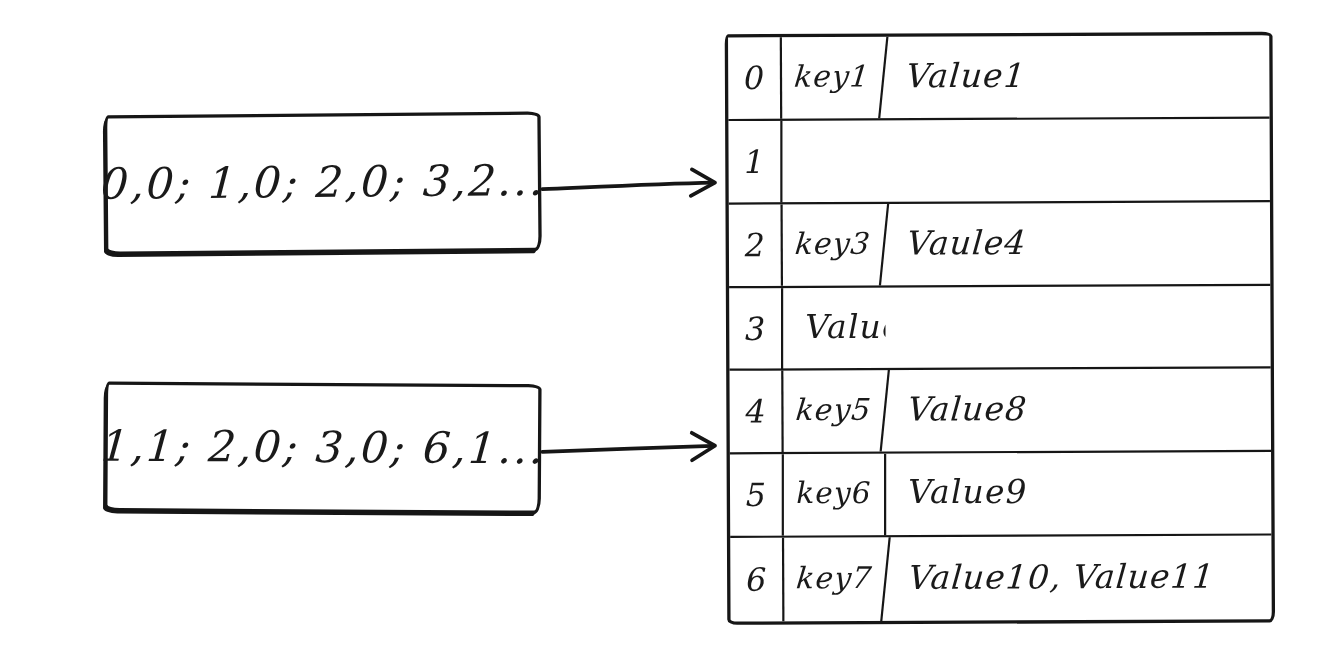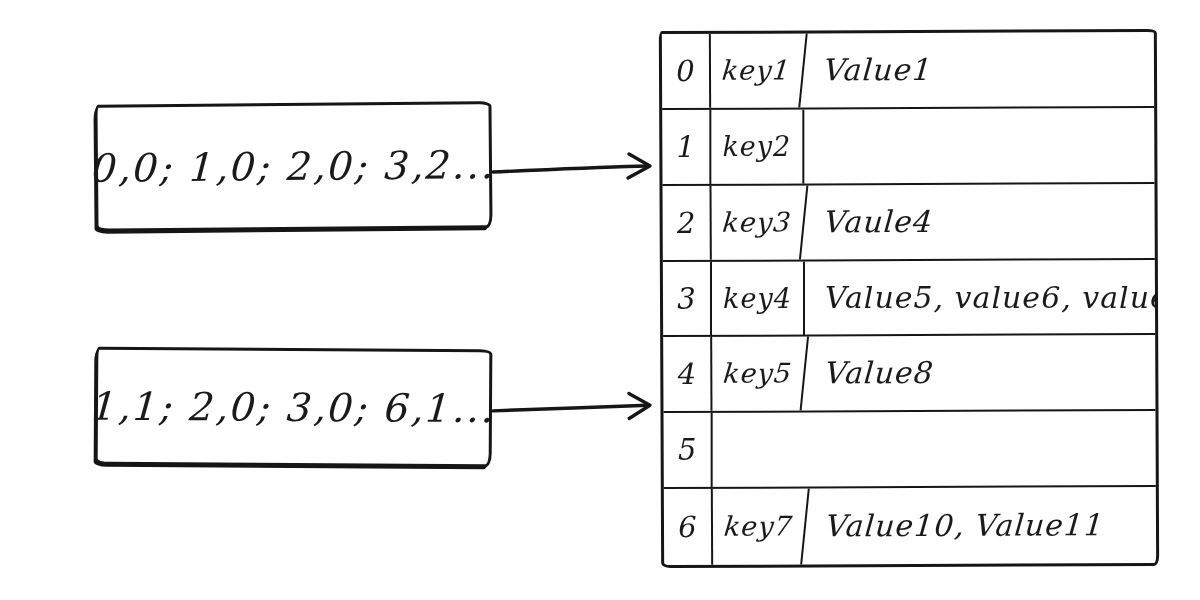--- a/index.html
+++ b/index.html
@@ -122,43 +122,43 @@
   <div class="htable">
 
     <div class="trow">
       <div class="cell idx">0</div>
       <div class="cell key">key1</div>
       <div class="cell val">Value1</div>
     </div>
 
     <div class="trow">
       <div class="cell idx">1</div>
-      <div class="cell key">key2</div>
     </div>
 
     <div class="trow">
       <div class="cell idx">2</div>
       <div class="cell key">key3</div>
       <div class="cell val">Vaule4</div>
     </div>
 
     <div class="trow">
       <div class="cell idx">3</div>
-      <div class="cell key">key4</div>
       <div class="cell val">Value5, value6, value7</div>
     </div>
 
     <div class="trow">
       <div class="cell idx">4</div>
       <div class="cell key">key5</div>
       <div class="cell val">Value8</div>
     </div>
 
     <div class="trow">
       <div class="cell idx">5</div>
+      <div class="cell key">key6</div>
+      <div class="cell val">Value9</div>
     </div>
 
     <div class="trow">
       <div class="cell idx">6</div>
       <div class="cell key">key7</div>
       <div class="cell val">Value10, Value11</div>
     </div>
 
   </div>
 </div>

